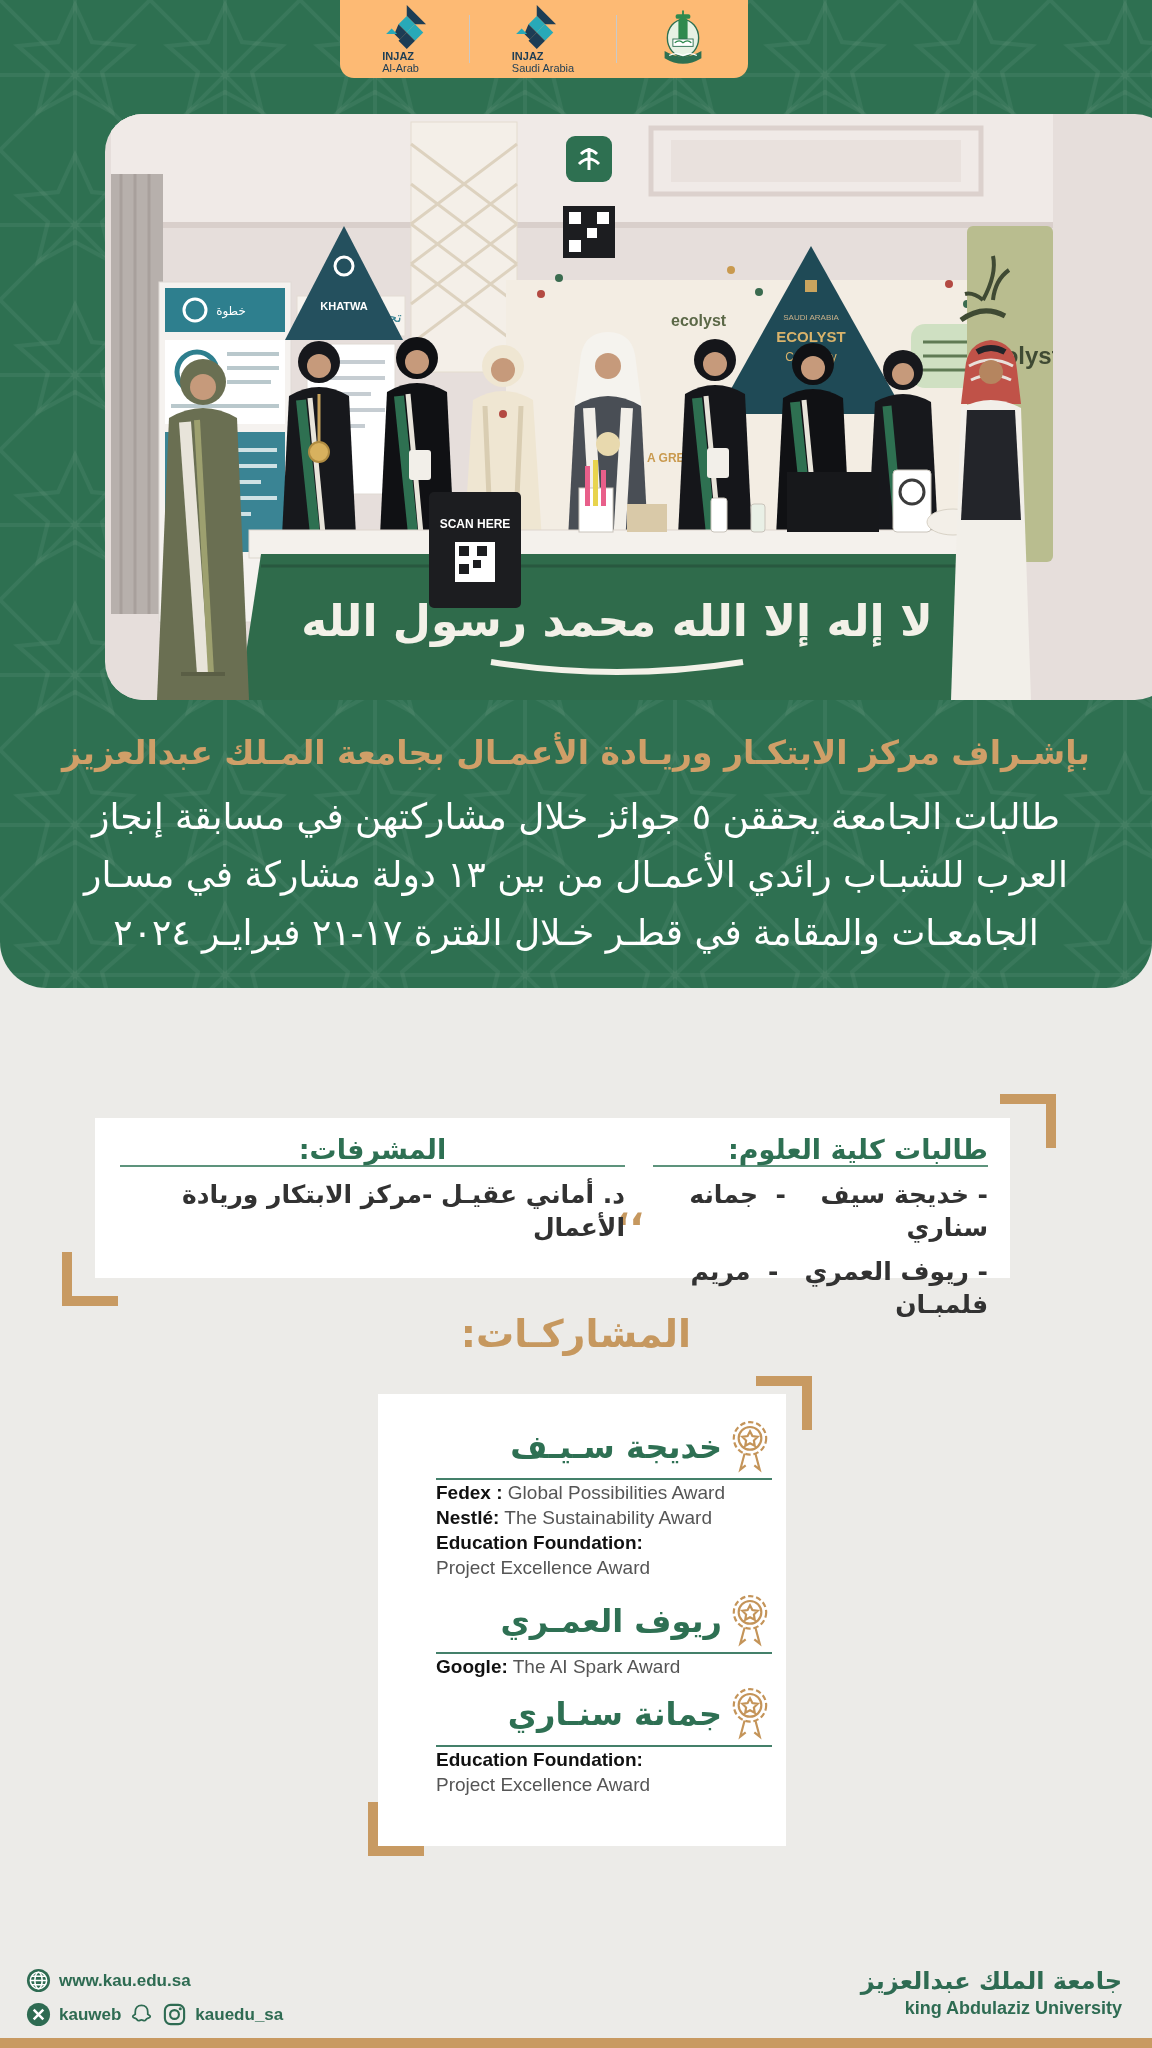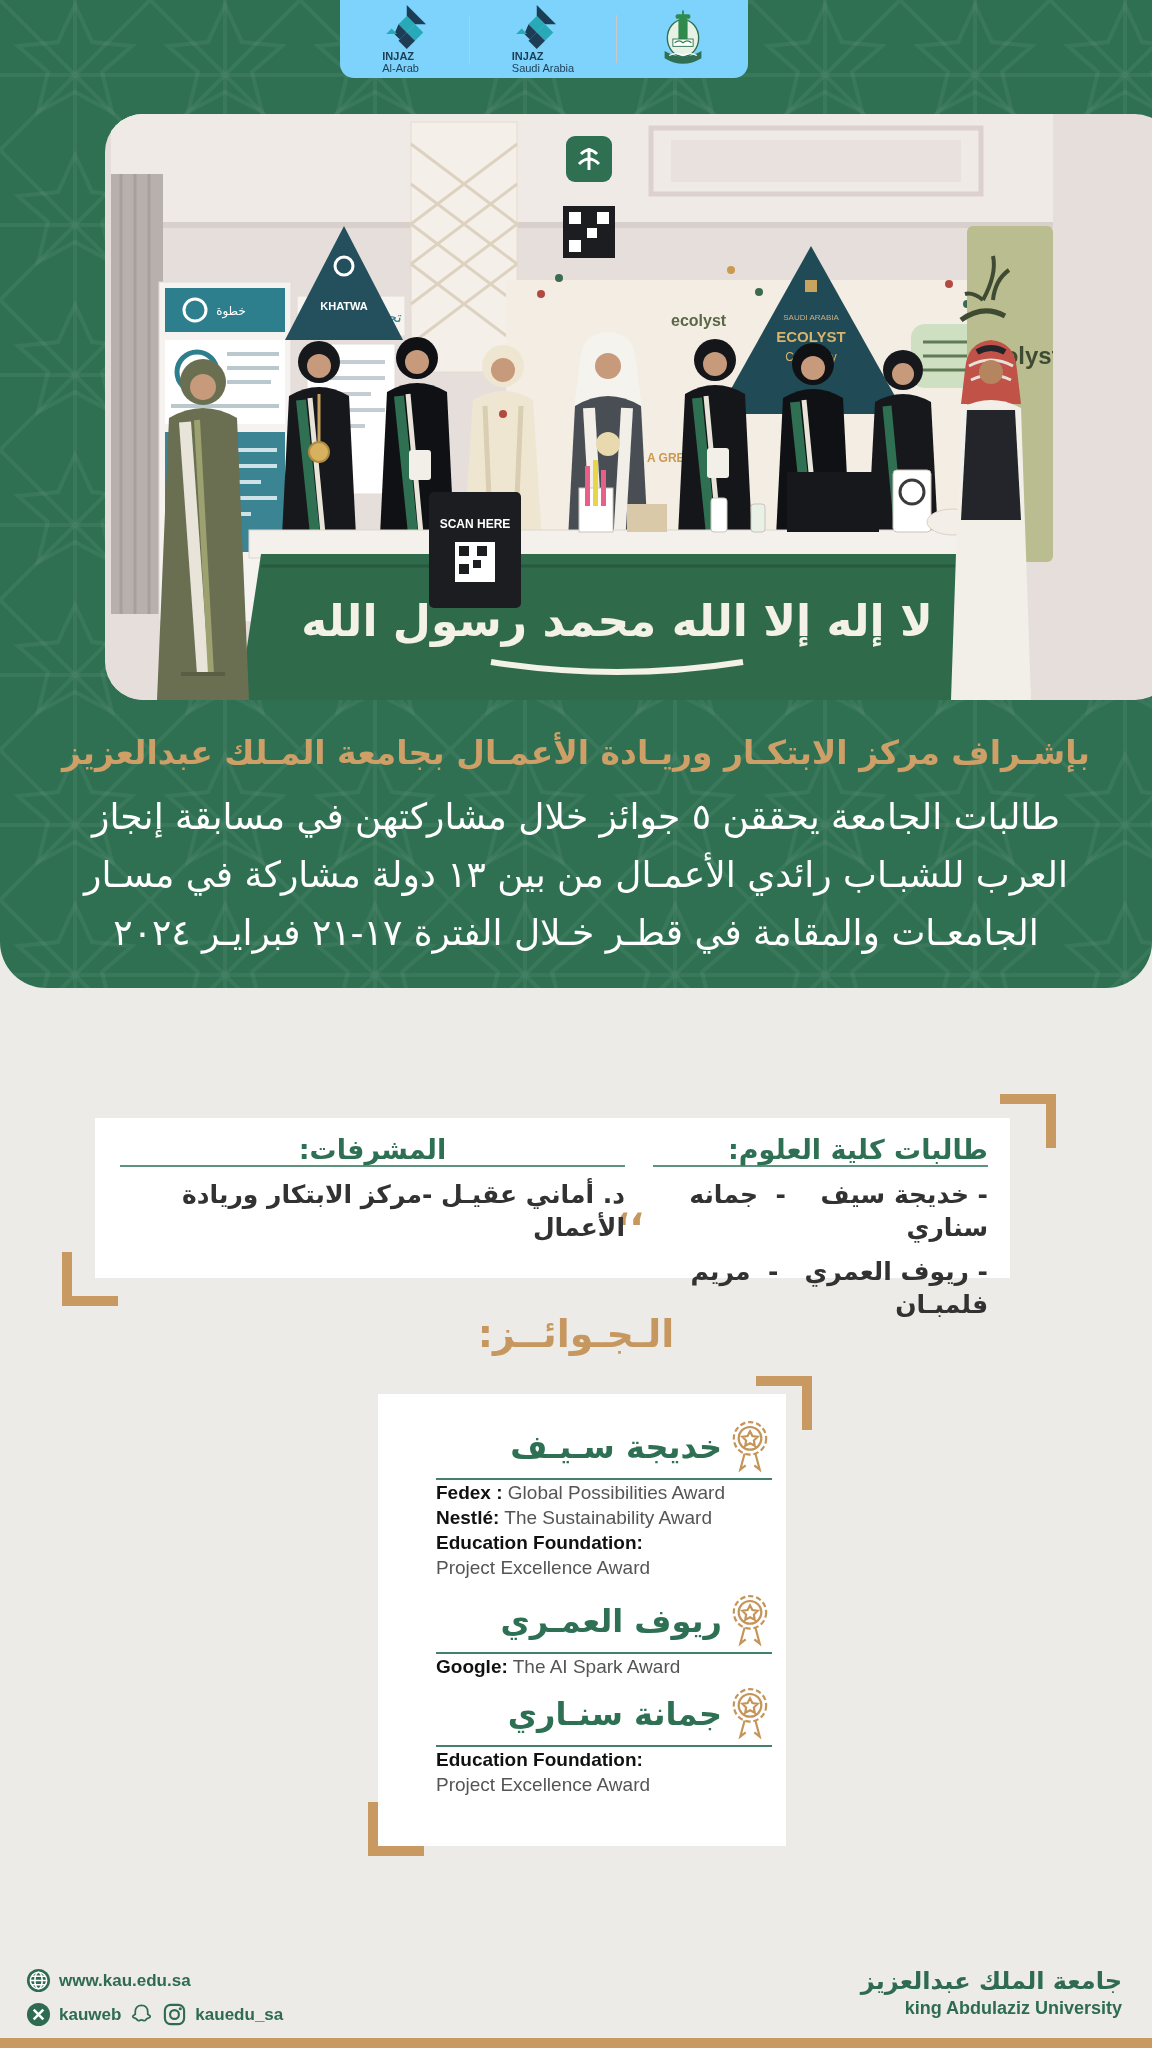--- a/index.html
+++ b/index.html
@@ -5,21 +5,21 @@
   html,body{margin:0;padding:0;}
   body{background:#ecebe8;font-family:"DejaVu Sans",sans-serif;}
   .canvas{position:relative;width:1152px;height:2048px;background:#ecebe8;overflow:hidden;margin:0 auto;}
 
   
   .green-panel{position:absolute;left:0;top:0;width:1152px;height:988px;
     background:#2e7051;border-radius:0 0 46px 46px;overflow:hidden;}
   .green-panel .pattern{position:absolute;left:0;top:0;}
 
   
-  .logo-card{position:absolute;left:340px;top:0;width:408px;height:78px;background:#7dd3fc;
+  .logo-card{position:absolute;left:340px;top:0;width:408px;height:78px;background:#fdba74;
     border-radius:0 0 14px 14px;display:flex;align-items:center;justify-content:space-evenly;z-index:5;}
   .injaz{display:flex;flex-direction:column;align-items:flex-start;gap:1px;}
   .injaz-label{font-family:"Liberation Sans",sans-serif;font-weight:bold;color:#1d3d55;font-size:11px;line-height:12px;}
   .injaz-label .l2{font-weight:normal;}
   .logo-divider{width:1px;height:48px;background:#c9c9c9;}
 
   
   .photo{position:absolute;left:105px;top:114px;width:1062px;height:586px;border-radius:38px;
     overflow:hidden;z-index:4;background:#e6dedb;padding-left:6px;}
 
@@ -317,21 +317,21 @@
       <div class="prow">- خديجة سيف    -  جمانه سناري</div>
       <div class="prow">- ريوف العمري   -  مريم فلمبـان</div>
     </div>
     <div class="quote">،،</div>
     <div class="pcol-supervisors">
       <div class="pheader">المشرفات:</div>
       <div class="prow">د. أماني عقيـل -مركز الابتكار وريادة الأعمال</div>
     </div>
   </div>
 
-  <div class="section-title t-awards">الـجـوائــز:</div>
+  <div class="section-title t-awards">المشاركـات:</div>
 
   <div class="bracket br-tr2"></div>
   <div class="bracket br-bl2"></div>
 
   <div class="acard">
 
     <div class="winner">
       <div class="winner-head">
         <svg width="44" height="54" viewBox="0 0 40 50">
           <g fill="none" stroke="#c49459" stroke-width="2">

